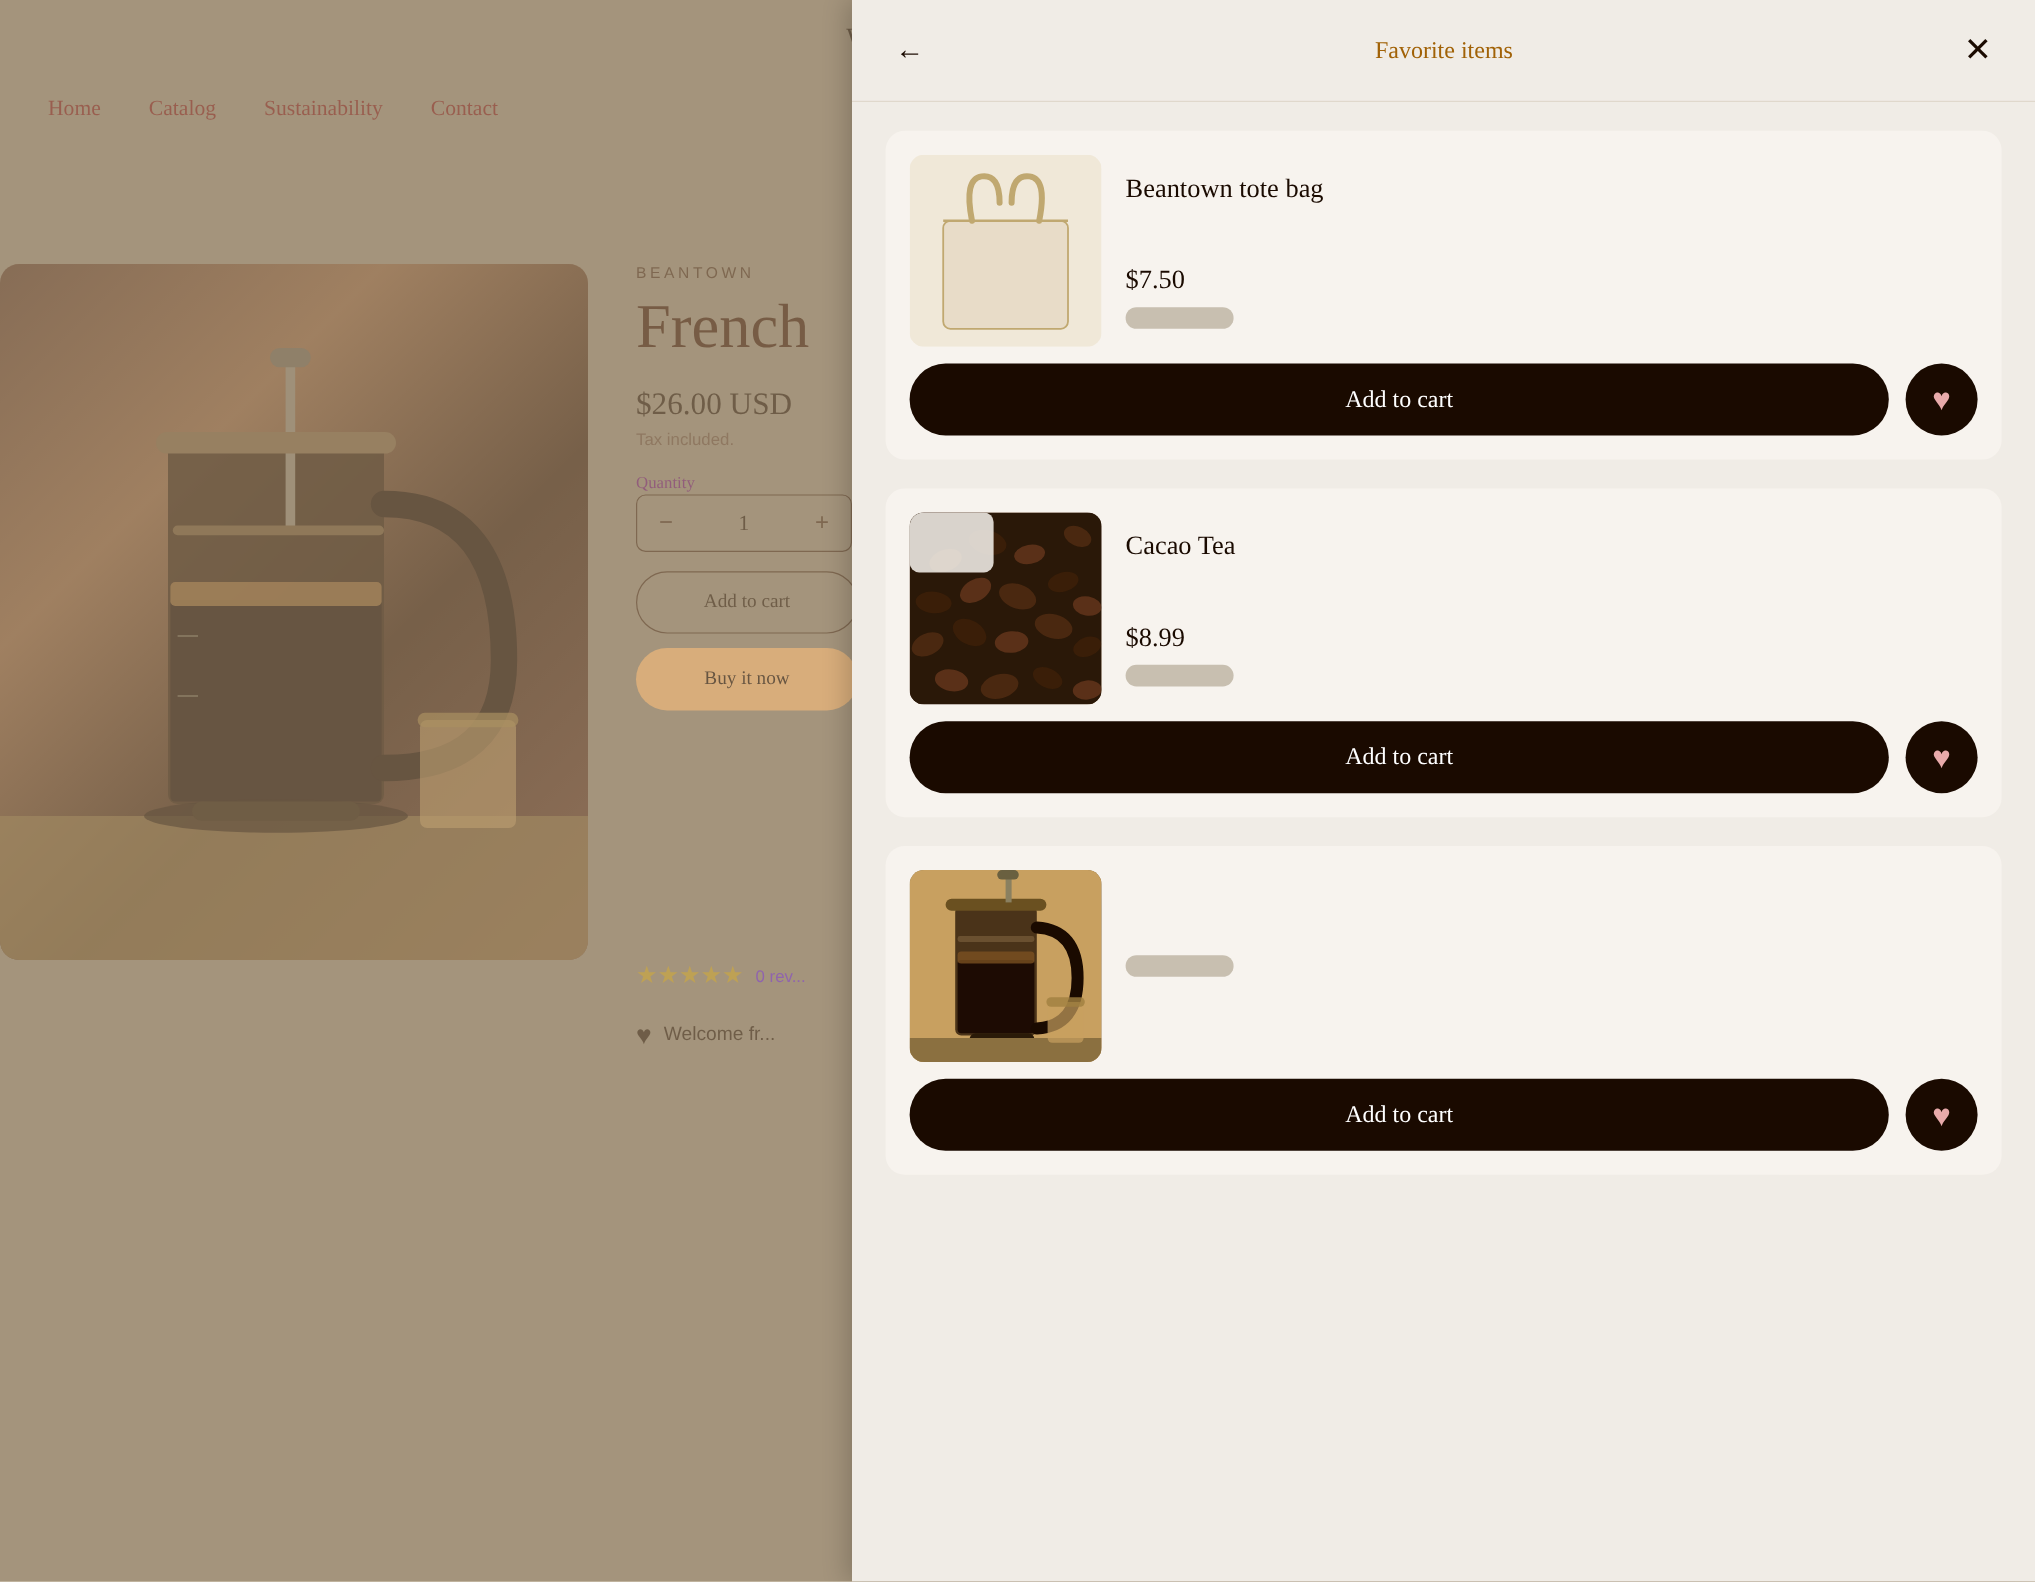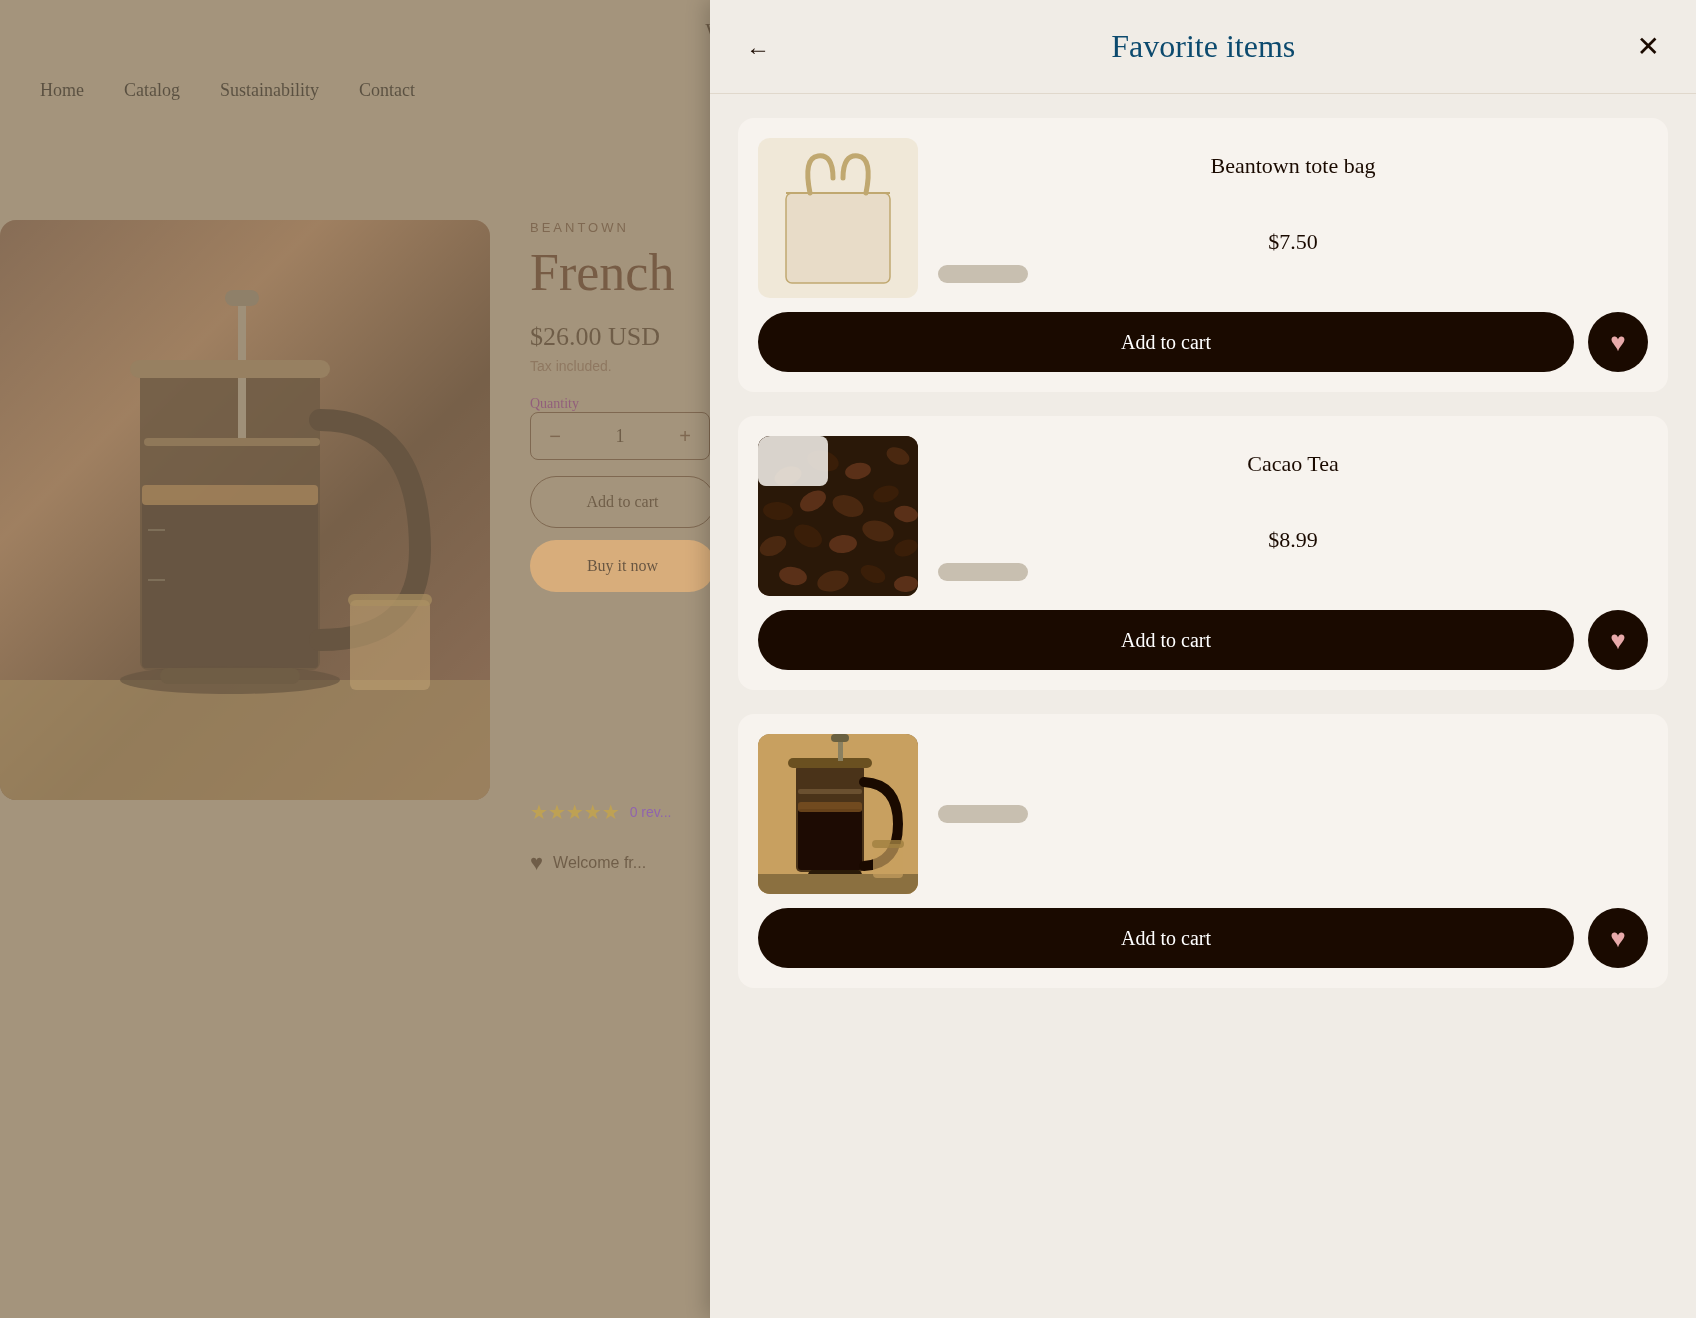--- a/index.html
+++ b/index.html
@@ -38,21 +38,21 @@
       top: 65px;
       left: 0;
       display: flex;
       gap: 40px;
       padding: 15px 40px;
     }
 
     .nav-item {
       font-family: 'Georgia', serif;
       font-size: 18px;
-      color: #000000;
+      color: #7f1d1d;
       cursor: pointer;
     }
 
     
     .product-image-area {
       position: absolute;
       top: 220px;
       left: 0;
       width: 490px;
       height: 580px;
@@ -239,22 +239,22 @@
       border: none;
       cursor: pointer;
       font-size: 24px;
       color: #1a0a00;
       display: flex;
       align-items: center;
     }
 
     .panel-title {
       font-family: 'Georgia', serif;
-      font-size: 32px;
-      color: #0c4a6e;
+      font-size: 20px;
+      color: #a16207;
       font-weight: normal;
     }
 
     .panel-close-btn {
       background: none;
       border: none;
       cursor: pointer;
       font-size: 28px;
       color: #1a0a00;
       line-height: 1;
@@ -281,21 +281,20 @@
       border-radius: 12px;
       flex-shrink: 0;
       overflow: hidden;
     }
 
     .item-details {
       flex: 1;
       display: flex;
       flex-direction: column;
       justify-content: center;
-      text-align: center;
     }
 
     .item-name {
       font-family: 'Georgia', serif;
       font-size: 22px;
       color: #1a0a00;
       margin-bottom: 10px;
     }
 
     .item-price {

